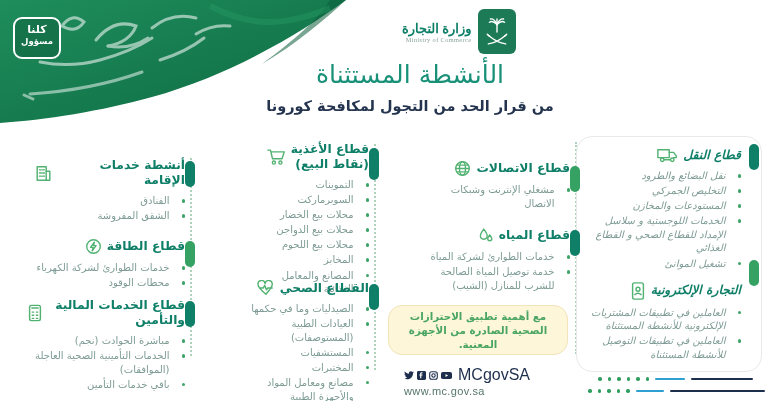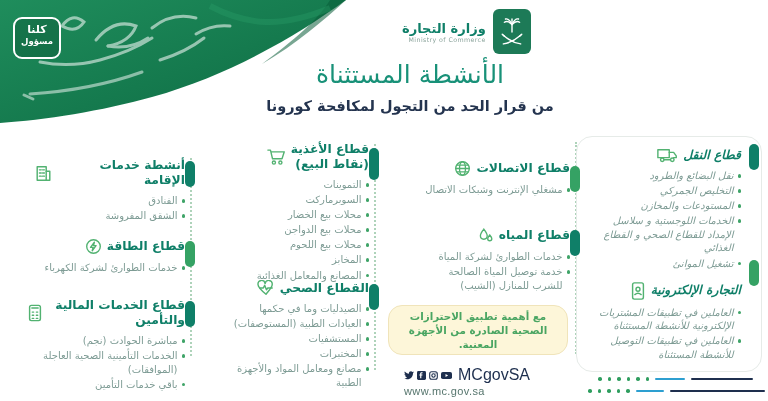--- a/index.html
+++ b/index.html
@@ -9,39 +9,39 @@
   
   #flag{position:absolute;left:0;top:0;width:346px;height:130px;}
   #flag-badge{position:absolute;left:13px;top:17px;width:48px;height:42px;border:2px solid #ffffff;
       border-radius:9px;background:rgba(6,64,40,.28);color:#ffffff;text-align:center;box-sizing:border-box;
       padding-top:5px;line-height:1.15;}
   #flag-badge .b1{font-size:11px;font-weight:bold;display:block;}
   #flag-badge .b2{font-size:8.5px;font-weight:bold;display:block;}
 
   
   #logo{position:absolute;left:402px;top:9px;display:flex;align-items:center;gap:7px;}
-  #logo .ltxt{text-align:right;direction:rtl;}
+  #logo .ltxt{text-align:right;direction:rtl;font-family:Liberation Serif, serif;}
   #logo .lar{color:#0f7f68;font-weight:bold;font-size:13px;line-height:15px;}
   #logo .len{color:#8aa39b;font-size:6.3px;letter-spacing:.4px;}
   #logo .emblem{width:38px;height:45px;background:#1d7a57;border-radius:6px;display:flex;
       align-items:center;justify-content:center;}
 
   
   #titles{position:absolute;left:255px;top:60px;width:310px;text-align:center;direction:rtl;}
   #title-main{color:#189178;font-size:25px;font-weight:normal;letter-spacing:-.5px;}
   #title-sub{color:#24344f;font-size:14.5px;font-weight:bold;margin-top:9px;}
 
   
   .section{position:absolute;direction:rtl;text-align:right;}
   .sec-head{display:flex;direction:rtl;align-items:center;gap:5px;color:#0f7f68;
       font-weight:bold;font-size:12.3px;line-height:15px;}
   .sec-head .t2{display:block;}
   .sec-icon{flex:none;display:flex;}
   .items{margin-top:6px;}
-  .item{display:flex;direction:rtl;gap:4px;font-size:10px;color:#7d9b94;line-height:13.6px;
+  .item{display:flex;direction:rtl;gap:12px;font-size:10px;color:#7d9b94;line-height:13.6px;
       margin-bottom:1.5px;}
   .item .dot{flex:none;width:3.5px;height:3.5px;border-radius:50%;background:#3fa468;margin-top:5px;}
 
   .colA{position:absolute;left:576px;top:136px;width:186px;height:236px;border:1.5px solid #e6ebe8;
       border-radius:16px;box-sizing:border-box;padding:10px 20px 0 8px;direction:rtl;text-align:right;font-style:italic;}
   .colA .gap{height:10px;}
 
   .pill{position:absolute;width:10px;border-radius:5px;}
   .pill.teal{background:#0f7f68;}
   .pill.green{background:#35a264;}
@@ -354,20 +354,24 @@
           <circle cx="10" cy="10" r="8"></circle>
             <path d="M11,5 l-4.5,6 h3 l-1,4 l4.5,-6 h-3 z"></path>
         </svg>
       </span>
     </div>
     <div class="items">
       <div class="item">
           <span class="dot"></span>
           <span>خدمات الطوارئ لشركة الكهرباء</span>
         </div>
+      <div class="item">
+          <span class="dot"></span>
+          <span>محطات الوقود</span>
+        </div>
     </div>
   </div>
   <span class="pill green" style="left:185px;top:241px;height:26px;"></span>
 
   <div class="section" style="left:27px;top:298px;width:158px;">
     <div class="sec-head">
       <span>قطاع الخدمات المالية والتأمين</span>
       <span class="sec-icon">
         <svg class="icon-svg" width="16" height="18" viewBox="0 0 16 20">
           <rect x="2" y="1.5" width="12" height="17" rx="2"></rect>

